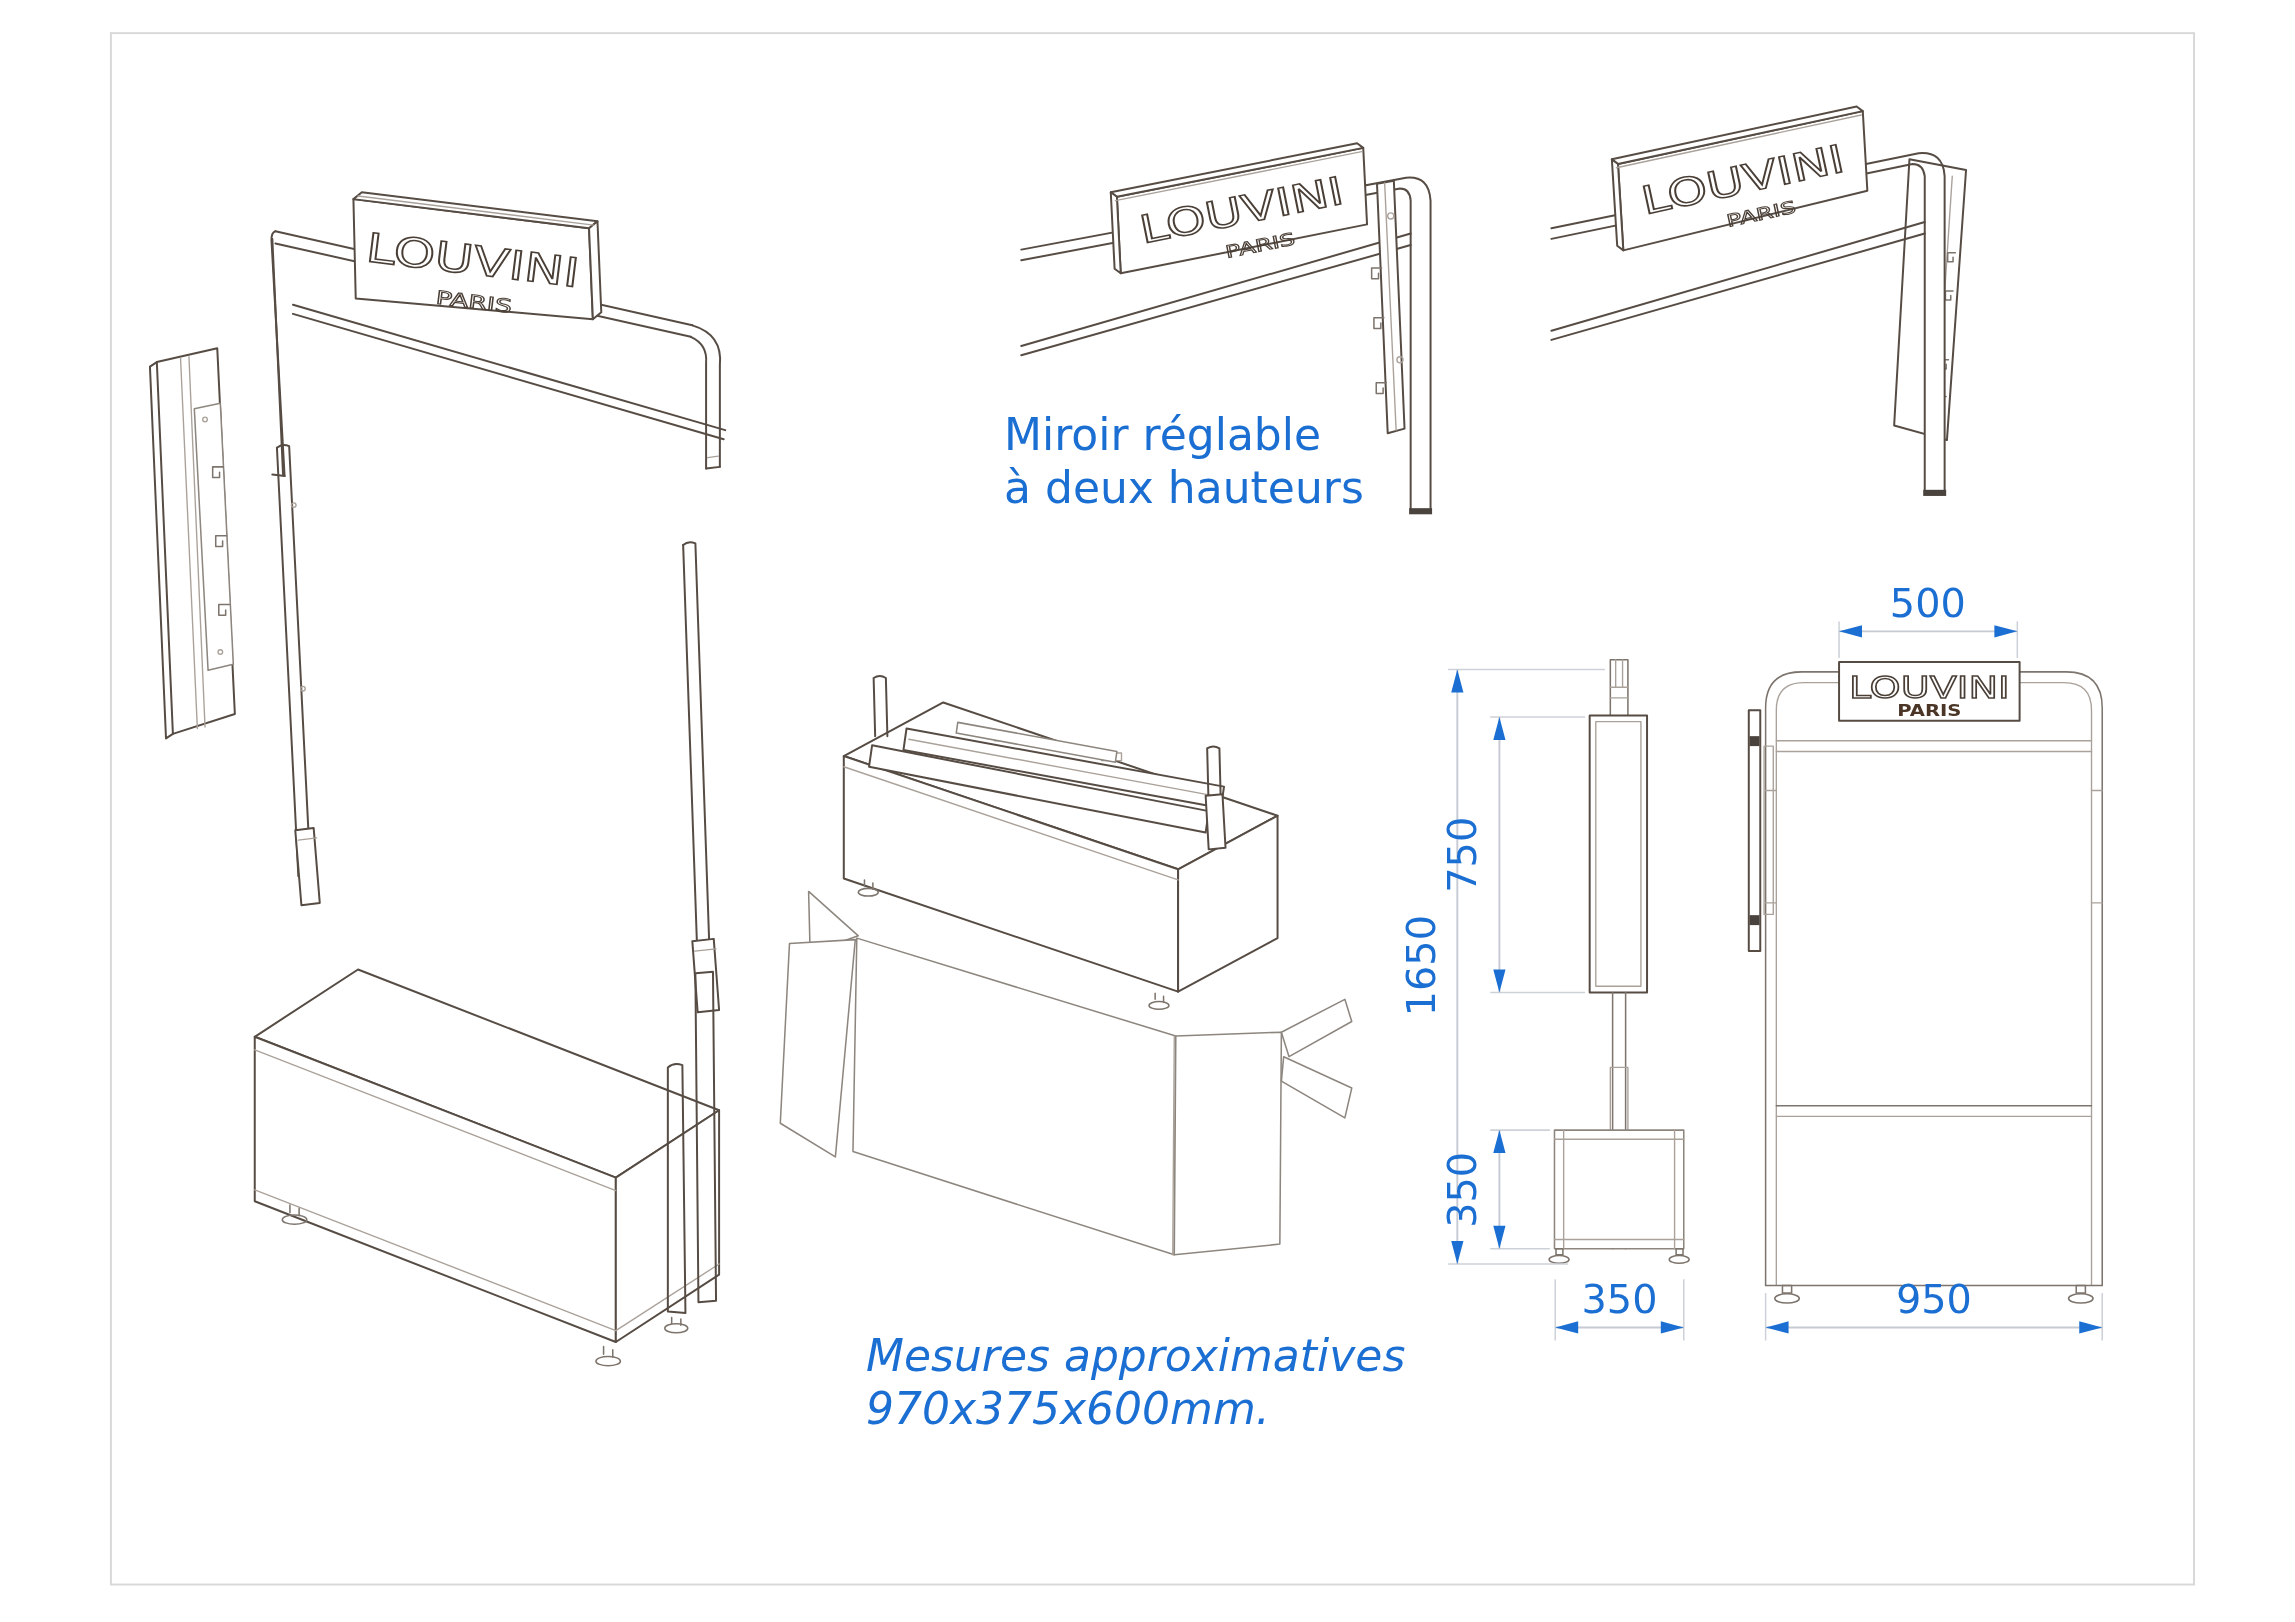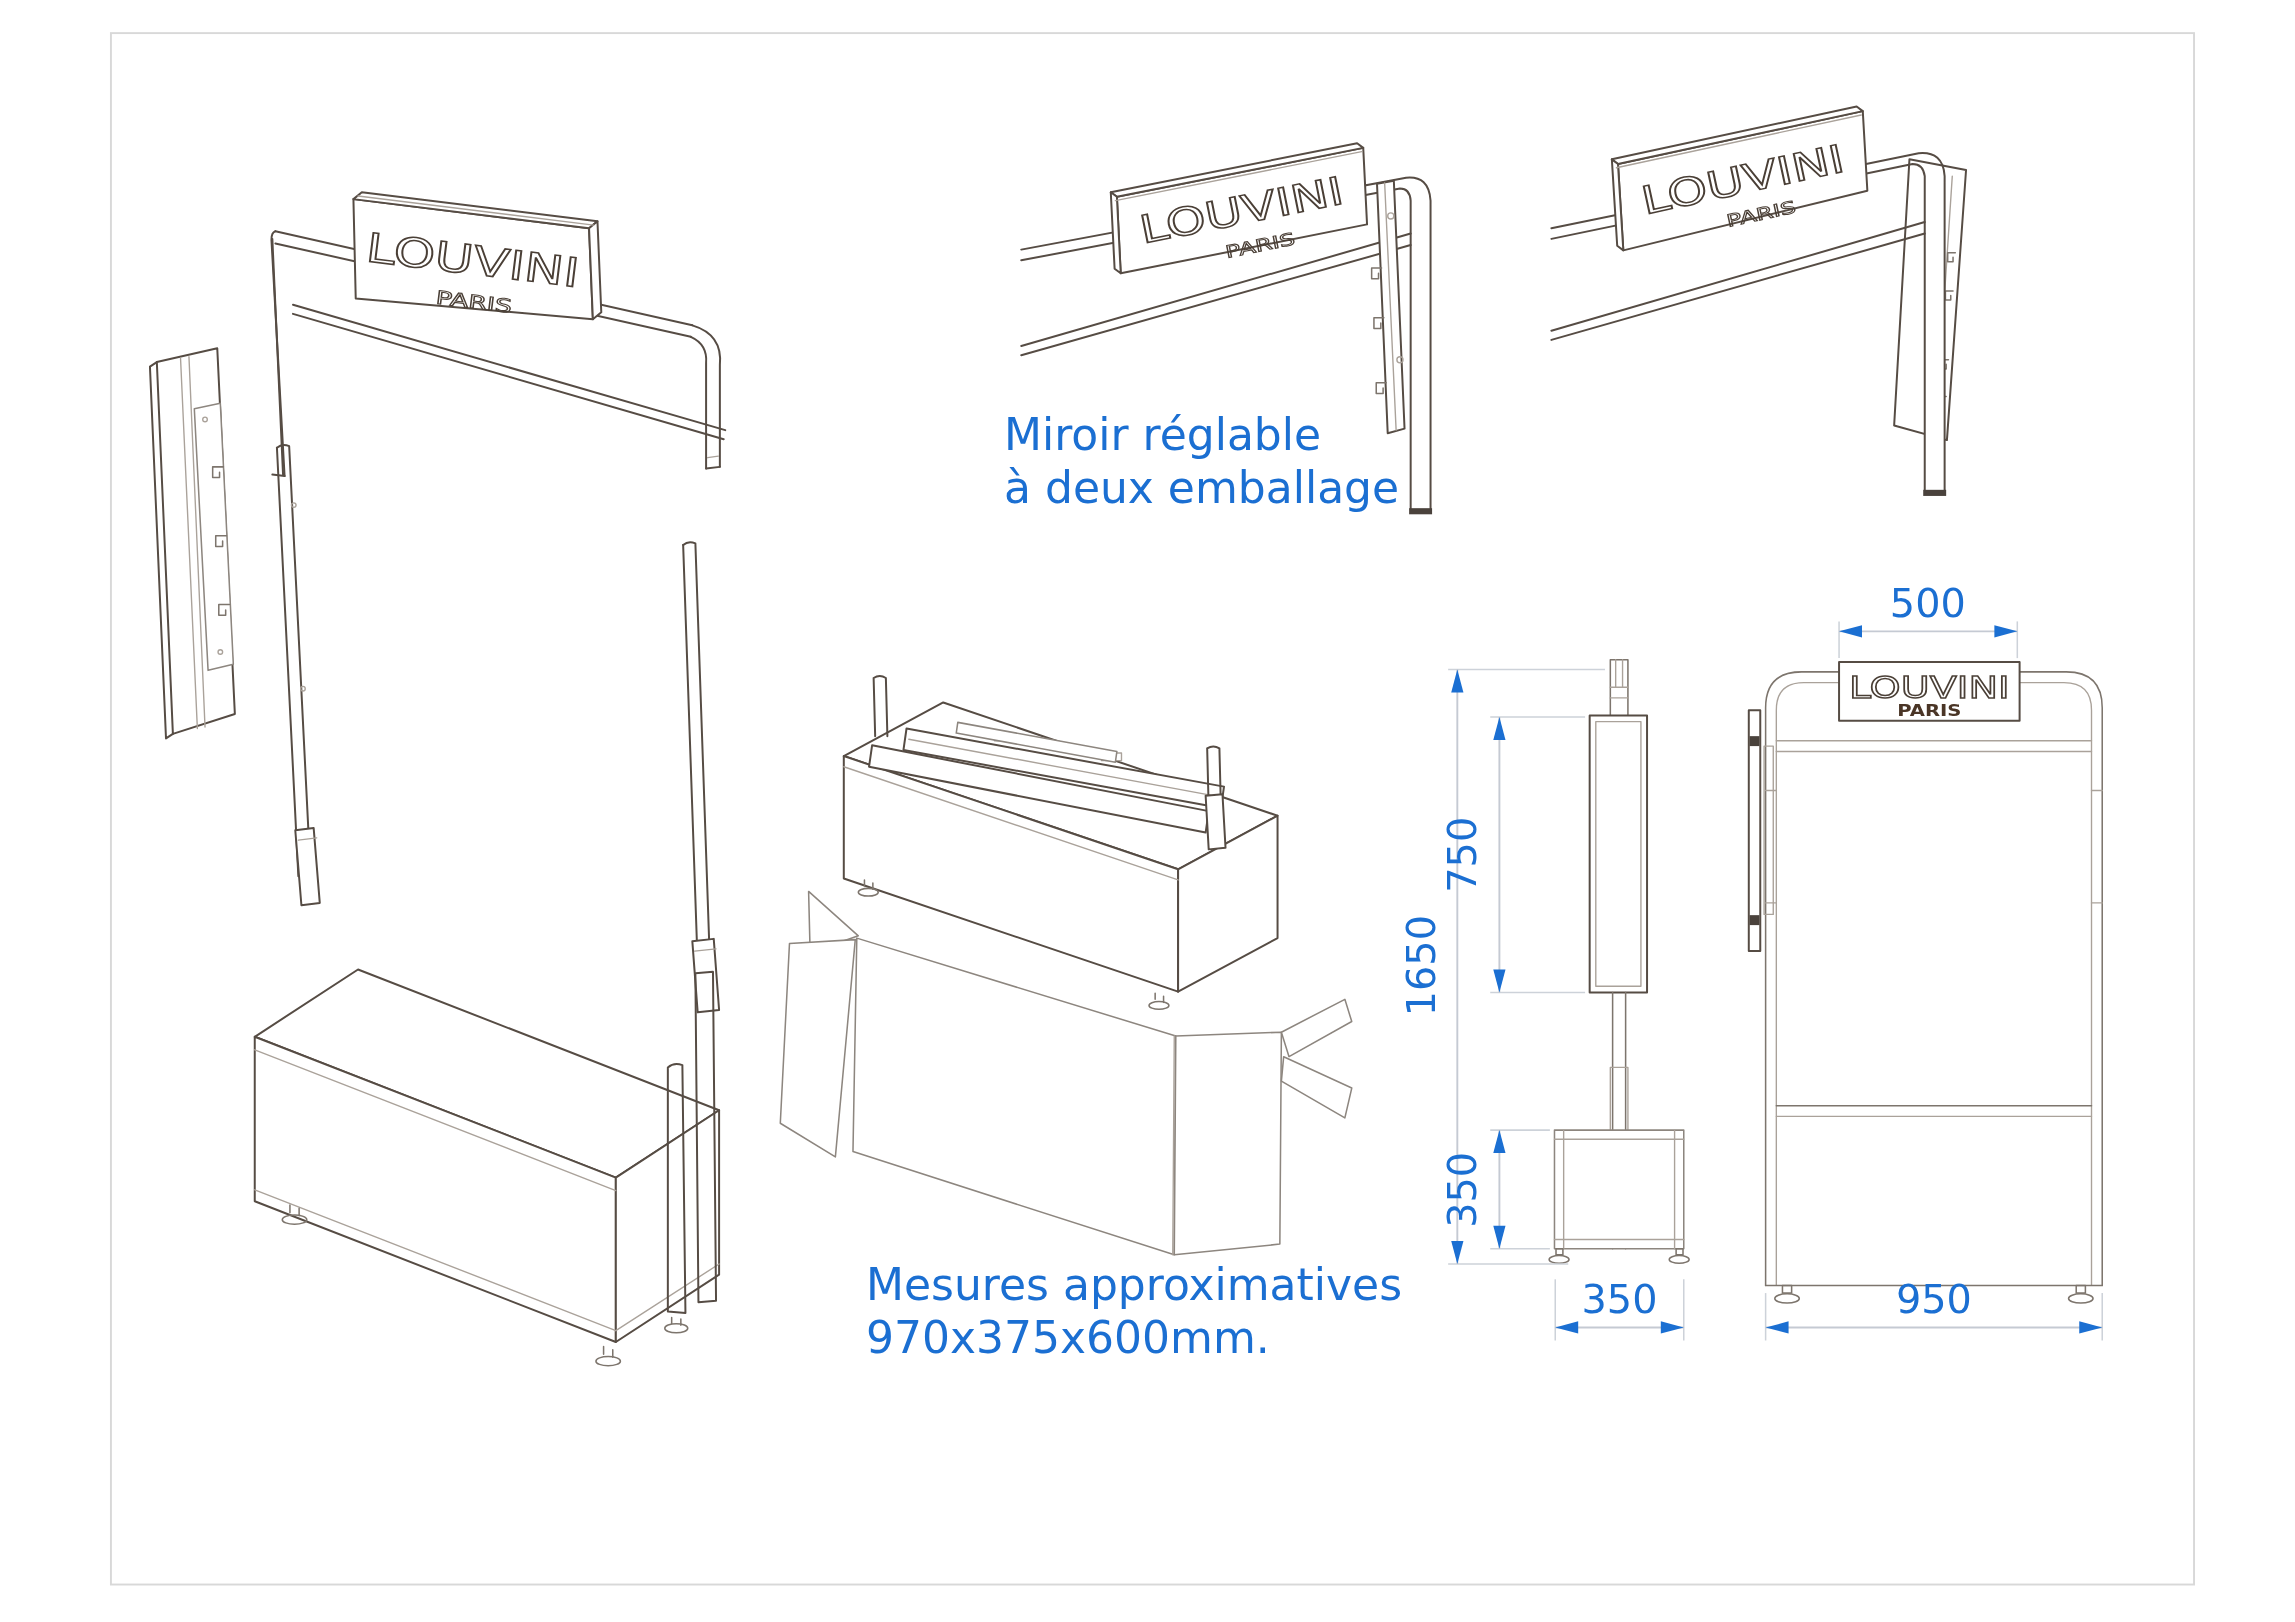--- a/index.html
+++ b/index.html
@@ -365,22 +365,22 @@
         <line class="dimline" x1="2308" y1="1735" x2="2748" y2="1735"></line>
         <polygon class="arrow" points="2308,1735 2338,1727 2338,1743"></polygon>
         <polygon class="arrow" points="2748,1735 2718,1727 2718,1743"></polygon>
         <text class="dim" x="2528" y="1716" text-anchor="middle">950</text>
       </g>
     </g>
   </svg>
 
   <div class="note" style="left:1004px; top:409px;">
     <div>Miroir réglable</div>
-    <div>à deux emballage</div>
+    <div>à deux hauteurs</div>
   </div>
 
-  <div class="note" style="left:866px; top:1259px;">
+  <div class="note" style="left:866px; top:1330px;font-style:italic;">
     <div>Mesures approximatives</div>
     <div>970x375x600mm.</div>
   </div>
 
 </div>
 
 
 </body></html>

